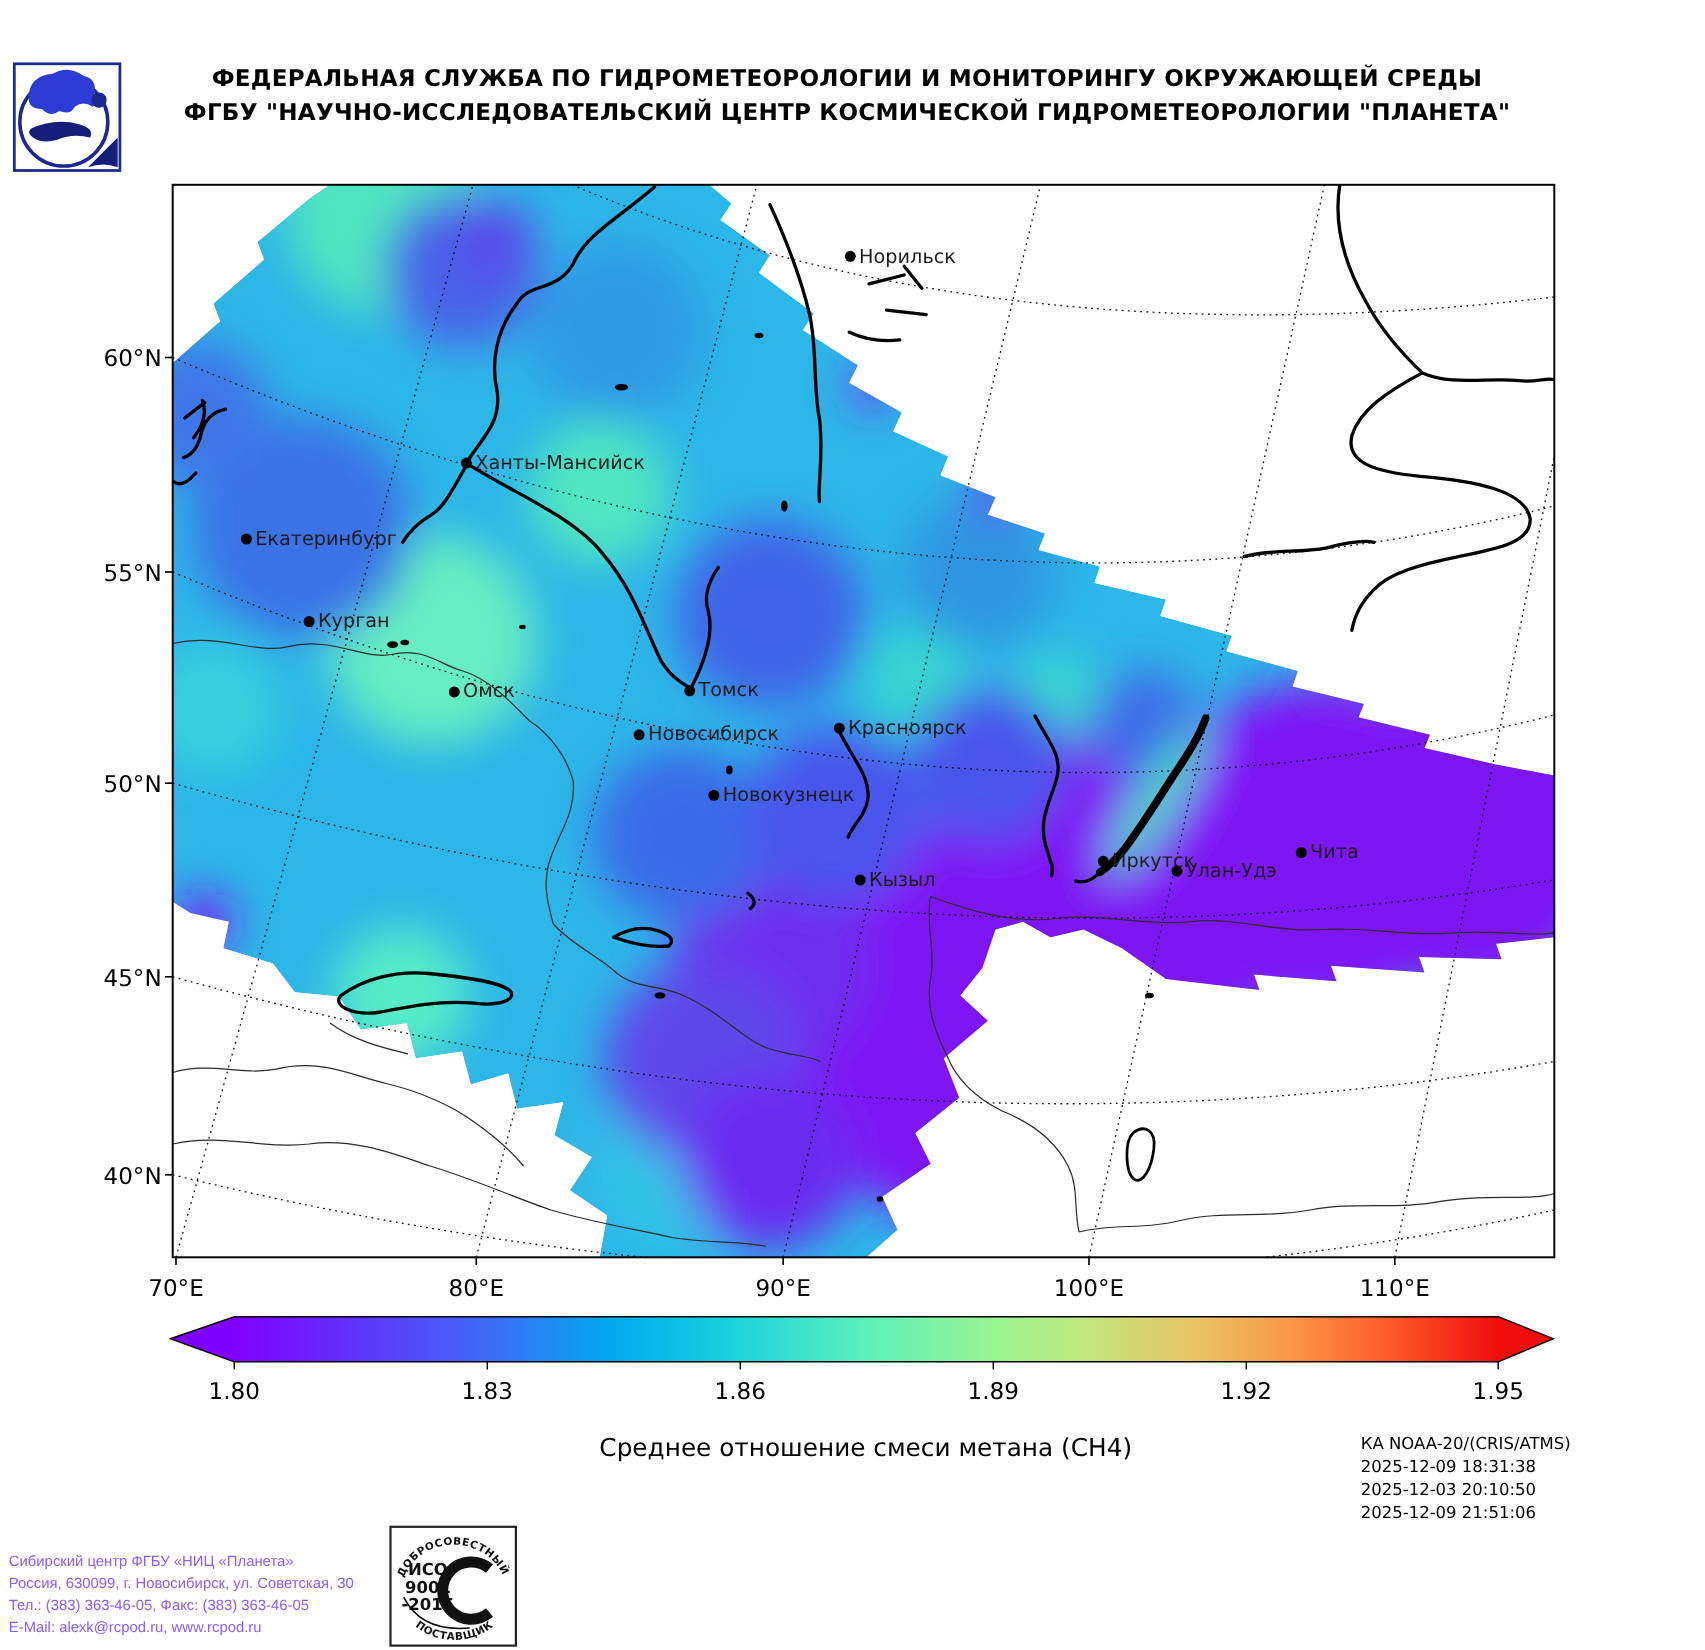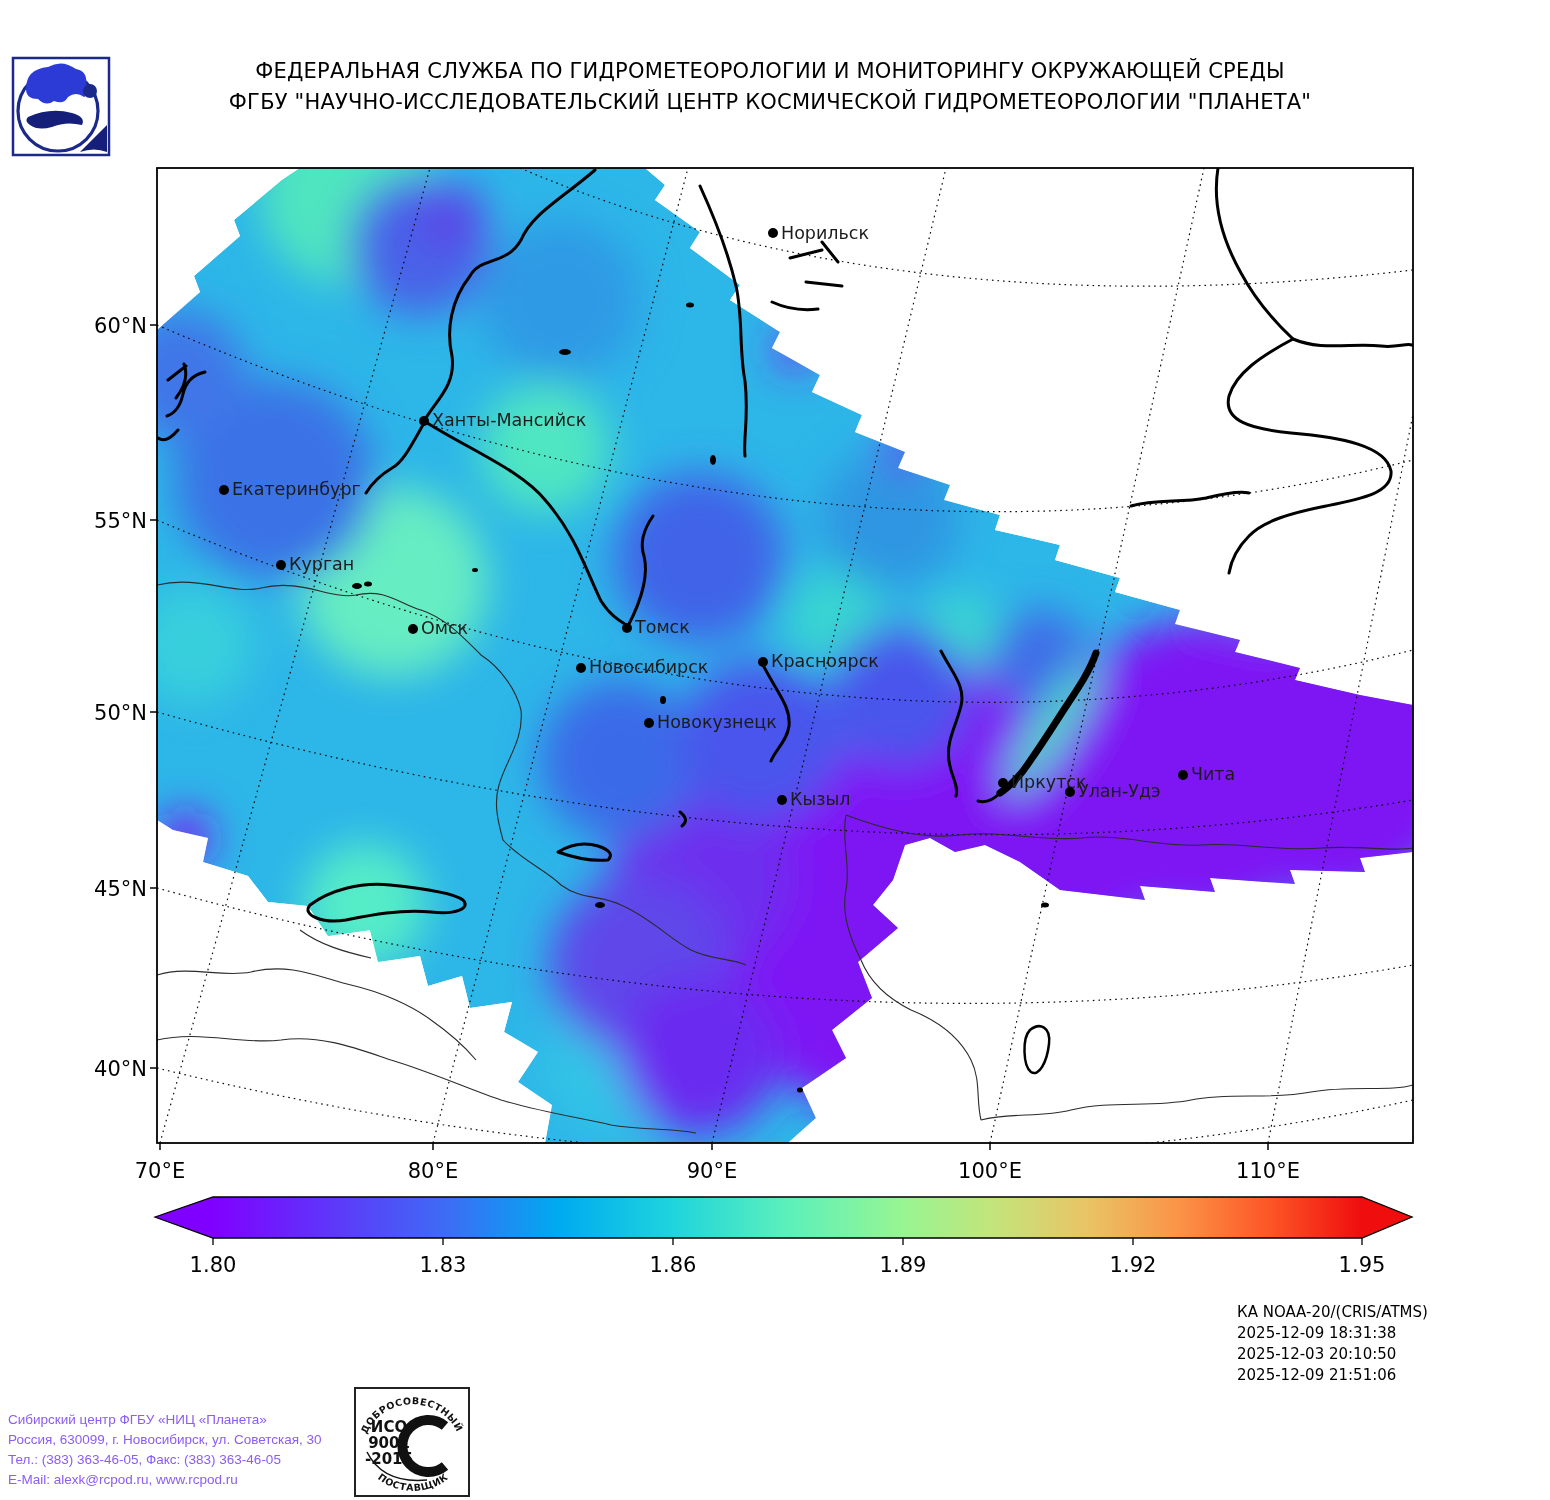--- a/index.html
+++ b/index.html
@@ -1,20 +1,20 @@
 <!DOCTYPE html>
 <html><head>
 <meta charset="utf-8">
 <style>
   html,body{margin:0;padding:0;background:#fff;}
   body{width:1550px;height:1500px;position:relative;overflow:hidden;
        font-family:"DejaVu Sans","Liberation Sans",sans-serif;color:#000;}
   .abs{position:absolute;}
   #titleblock{top:56px;left:0;width:1540px;text-align:center;
-              font-size:21px;line-height:31px;font-weight:400;letter-spacing:.2px;}
+              font-size:21px;line-height:31px;font-weight:700;letter-spacing:.2px;}
   #mapsvg{top:0;left:0;}
   #caption{top:1300px;left:337px;width:900px;text-align:center;
            font-size:22.5px;line-height:35px;}
   #satinfo{top:1302px;left:1237px;font-size:15px;line-height:21px;white-space:nowrap;}
   #footer{top:1410px;left:8px;font-size:13.5px;line-height:20px;
           font-family:"Liberation Sans","DejaVu Sans",sans-serif;color:#8b5cf6;}
   svg text{font-family:"DejaVu Sans","Liberation Sans",sans-serif;}
   .axlab{font-size:21px;fill:#000;}
   .citylab{font-size:17.5px;fill:#1c1c1c;}
   .cblab{font-size:21px;fill:#000;}
@@ -256,20 +256,21 @@
     <text class="cblab" x="213" y="1272" text-anchor="middle">1.80</text>
     <text class="cblab" x="443" y="1272" text-anchor="middle">1.83</text>
     <text class="cblab" x="673" y="1272" text-anchor="middle">1.86</text>
     <text class="cblab" x="903" y="1272" text-anchor="middle">1.89</text>
     <text class="cblab" x="1133" y="1272" text-anchor="middle">1.92</text>
     <text class="cblab" x="1362" y="1272" text-anchor="middle">1.95</text>
   </g>
 </svg>
 
 <div class="abs" id="caption">
+  <div>Среднее отношение смеси метана (CH4)</div>
 </div>
 
 <div class="abs" id="satinfo">
   <div>КА NOAA-20/(CRIS/ATMS)</div>
   <div>2025-12-09 18:31:38</div>
   <div>2025-12-03 20:10:50</div>
   <div>2025-12-09 21:51:06</div>
 </div>
 
 <div class="abs" id="footer">

